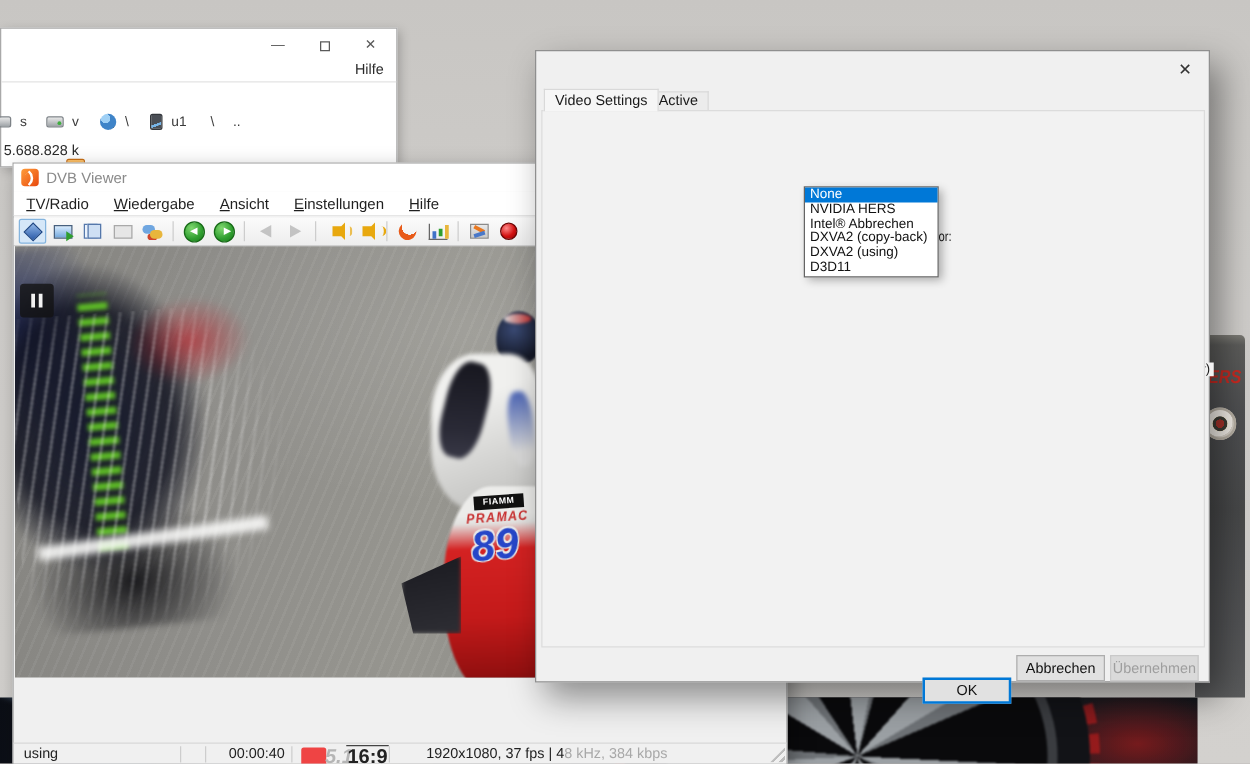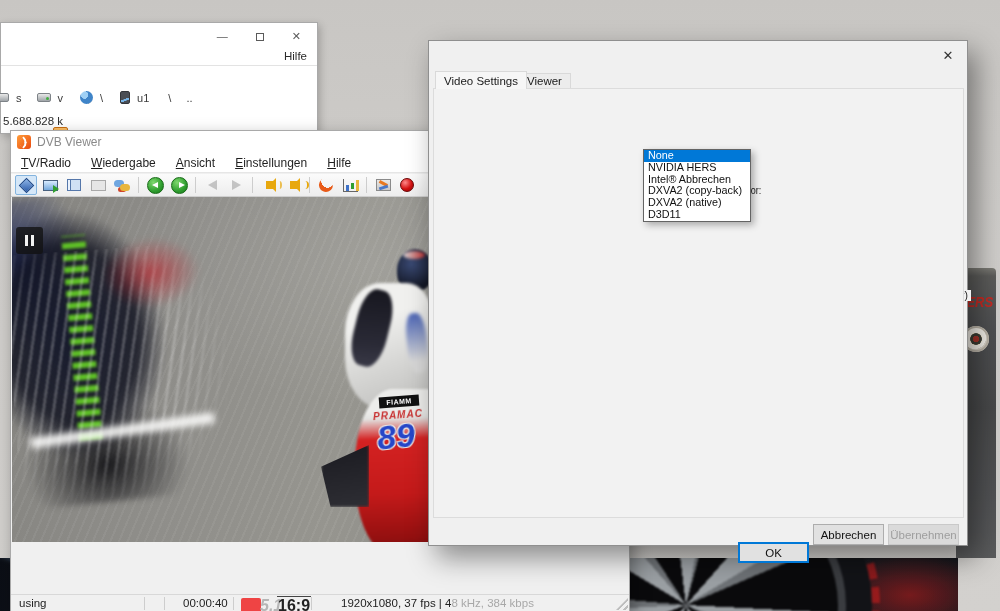--- a/index.html
+++ b/index.html
@@ -358,21 +358,21 @@
     </div>
   </div>
 
   <div class="win lav">
     <div class="lav-close">✕</div>
 
     <div class="tab on" style="left:6px; top:30px; height:18px">
         <span>Video Settings</span>
       </div>
     <div class="tab" style="left:89px; top:32px; height:15px">
-        <span>Viewer</span>
+        <span>Active</span>
       </div>
 
     <div class="tab-page"></div>
 
     <div class="group" style="left:22px; top:60px; width:182px; height:182px">
       <span class="glabel">Settings</span>
       <span class="lbl" style="left:10px; top:8px">Threads for</span>
       <div class="combo" style="left:8px; top:28px; width:96px">
           <span>Auto</span>
         </div>
@@ -396,21 +396,21 @@
       <span class="lbl" style="left:6px; top:8px">Hardware Decoder to use:</span>
       <div class="combo focus" style="left:4px; top:26px; width:110px">
           <span>None</span>
         </div>
       <span class="lbl accel-label" style="left:5px; top:82px">Active Hardware Accelerator:</span>
       <div class="ddlist" style="left:3px; top:47px; width:108px">
         <div class="dd-item on"><span>None</span></div>
         <div class="dd-item"><span>NVIDIA HERS</span></div>
         <div class="dd-item"><span>Intel® Abbrechen</span></div>
         <div class="dd-item"><span>DXVA2 (copy-back)</span></div>
-        <div class="dd-item"><span>DXVA2 (native)</span></div>
+        <div class="dd-item"><span>DXVA2 (using)</span></div>
         <div class="dd-item"><span>D3D11</span></div>
       </div>
       <span class="lbl gray" style="left:6px; top:115px">Hardware Device to use:</span>
       <div class="combo dis" style="left:4px; top:130px; width:302px">
           <span>Automatic</span>
         </div>
       <div class="lbl" style="left:6px; top:155px; width:302px; white-space:normal; line-height:1.25">The selected Hardware Decoder does not support using a specific device.</div>
 
       <span class="lbl" style="left:142px; top:10px">Resolutions</span>
       <div class="cbrow dis" style="left:142px; top:28px">

